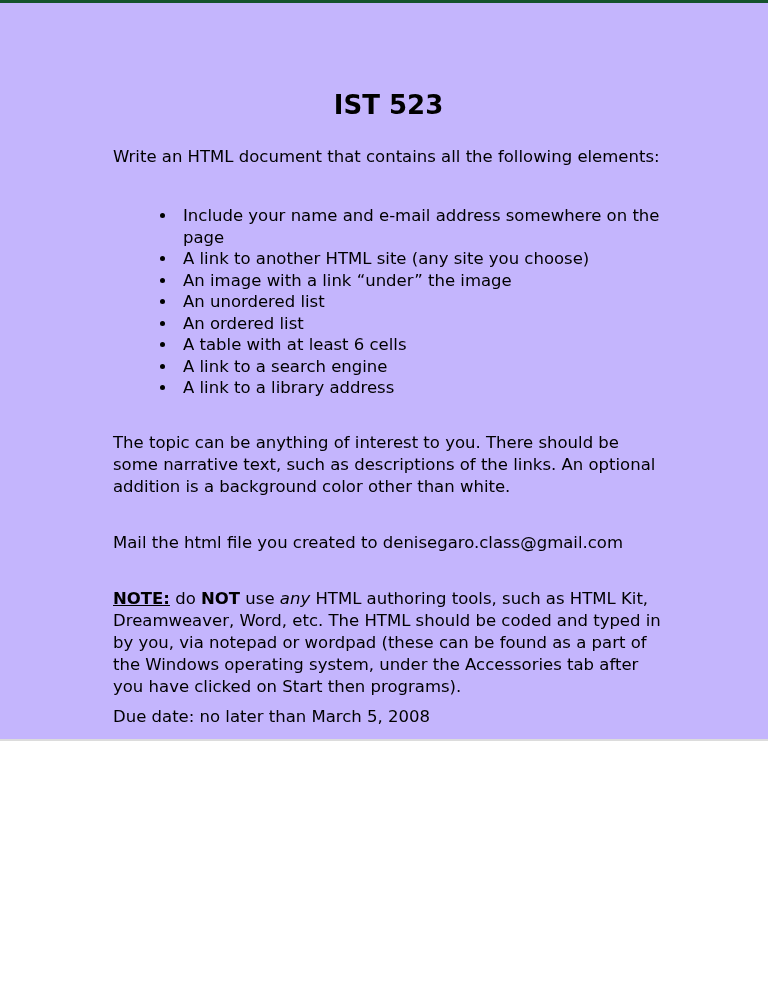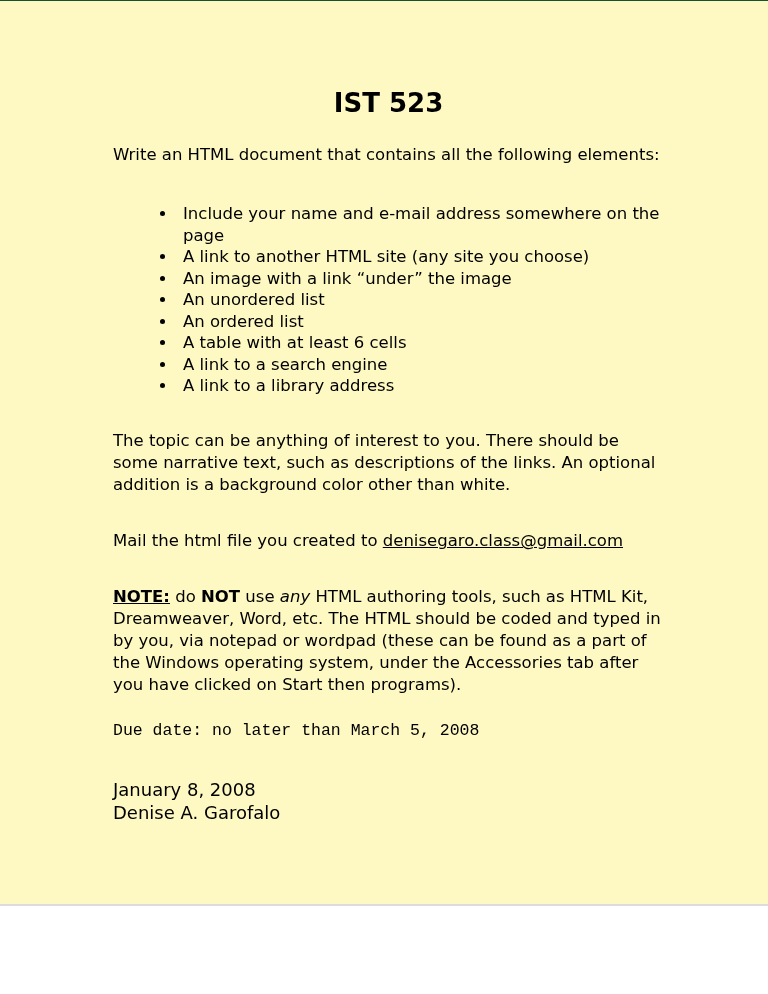--- a/index.html
+++ b/index.html
@@ -5,23 +5,23 @@
   * { margin: 0; padding: 0; box-sizing: border-box; }
   html, body { background: #ffffff; }
   body {
     width: 768px;
     height: 994px;
     font-family: "DejaVu Sans", "Liberation Sans", sans-serif;
     color: #000000;
   }
   .page {
     width: 768px;
-    height: 906px;
-    background: #fef9c3;
-    border-top: 1px solid #14532d;
+    height: 741px;
+    background: #c4b5fd;
+    border-top: 3px solid #14532d;
     border-bottom: 2px solid #dcdcdc;
     position: relative;
     overflow: hidden;
   }
   .content {
     padding: 86px 104px 0 113px;
     font-size: 16.5px;
     line-height: 1.33;
   }
   .title {
@@ -40,32 +40,30 @@
   }
   ul.bullets li {
     line-height: 1.3;
     padding-left: 6px;
   }
   .para {
     margin-top: 34px;
   }
   .email-link {
     color: #000000;
-    text-decoration: underline;
     cursor: pointer;
   }
   .note-label {
     font-weight: bold;
     text-decoration: underline;
   }
   .bold { font-weight: bold; }
   .italic { font-style: italic; }
   .due {
-    margin-top: 24px;
-    font-family: Liberation Mono, monospace;
+    margin-top: 8px;
   }
   .footer {
     margin-top: 36px;
     font-size: 18px;
     line-height: 1.3;
   }
 </style>
 </head>
 <body>
 

